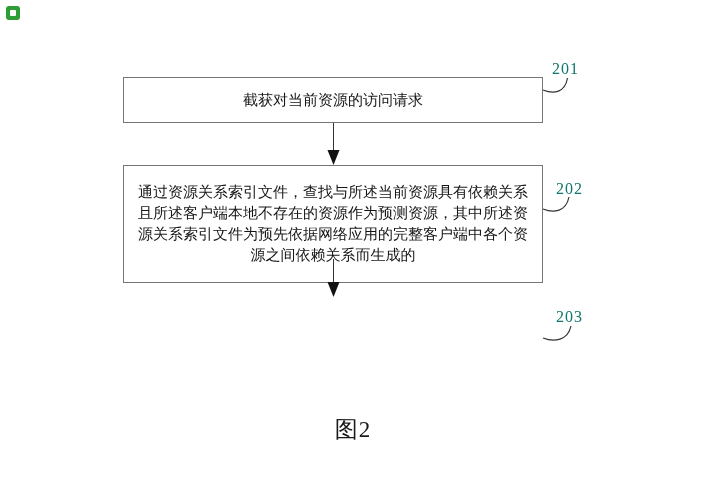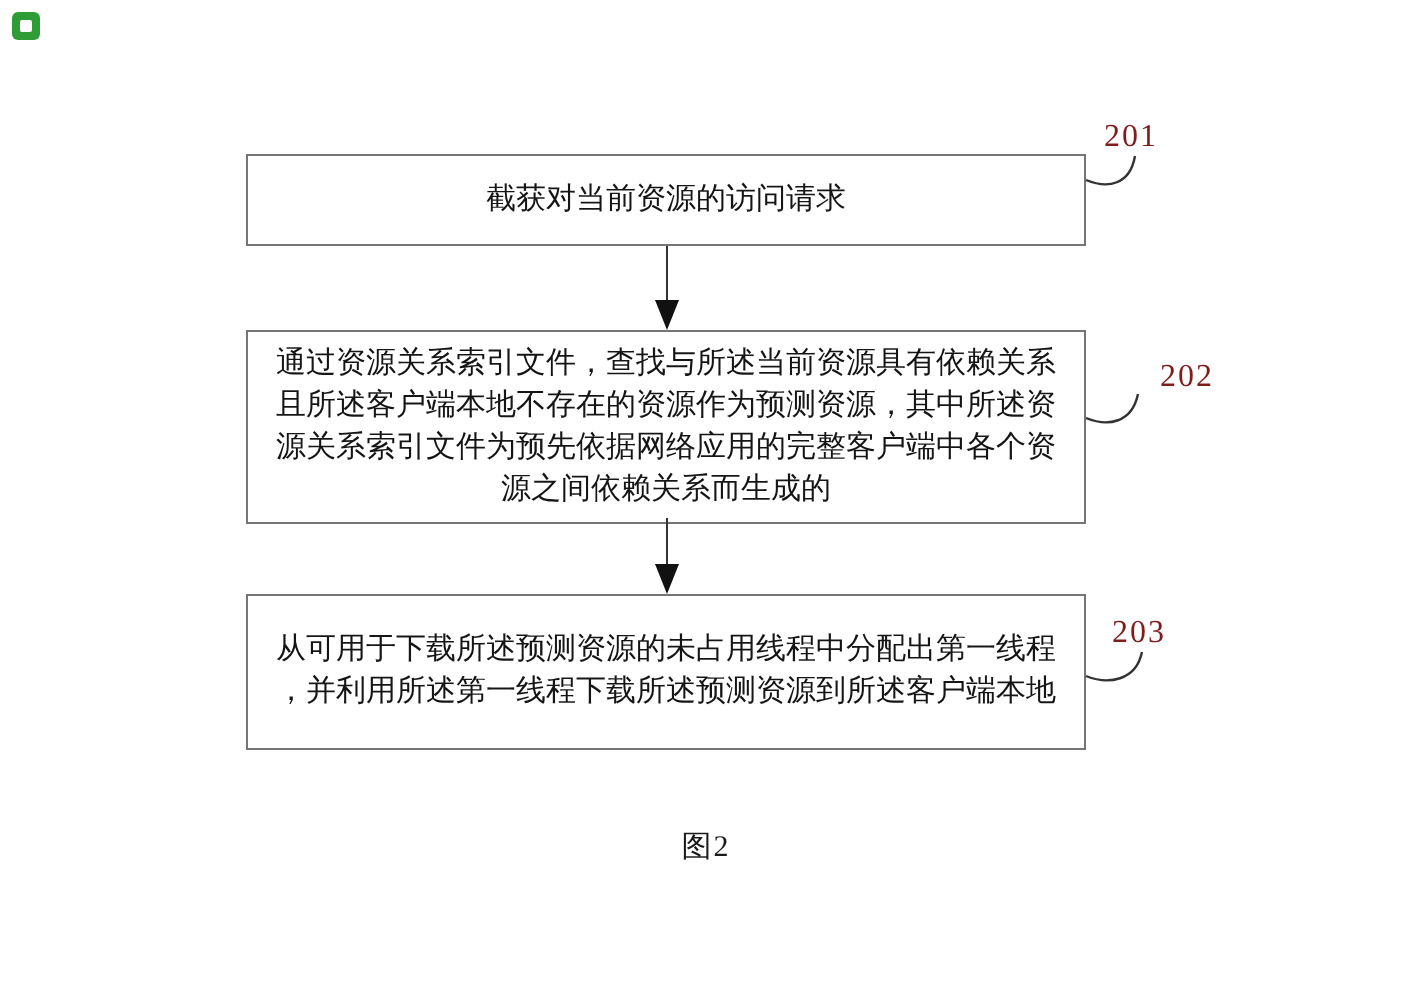--- a/index.html
+++ b/index.html
@@ -15,41 +15,41 @@
   .corner-icon .dot{
     position:absolute;left:4px;top:4px;width:6px;height:6px;background:#ffffff;border-radius:1px;
   }
   
   .box{
     position:absolute;left:123px;width:420px;box-sizing:border-box;
     border:1px solid #767676;background:#ffffff;
     display:flex;align-items:center;justify-content:center;
   }
   #box-201{top:77px;height:46px;font-family:Liberation Serif, serif;}
-  #box-202{top:165px;height:97px;}
+  #box-202{top:165px;height:118px;}
   #box-203{top:297px;height:78px;}
   .box .txt{
     white-space:pre-line;text-align:center;
     font-size:15px;line-height:21px;color:#151515;padding:0 6px;
   }
   
   .ref{
-    position:absolute;font-size:16px;color:#7f1d1d;letter-spacing:1px;
+    position:absolute;font-size:16px;color:#0f766e;letter-spacing:1px;
   }
   #ref-201{left:552px;top:60px;}
-  #ref-202{left:556px;top:180px;margin-left:24px;}
+  #ref-202{left:556px;top:180px;}
   #ref-203{left:556px;top:308px;font-family:Liberation Serif, serif;}
   
   .overlay{
     position:absolute;left:0;top:0;width:705px;height:500px;pointer-events:none;
   }
   
   .caption{
     position:absolute;left:143px;top:414px;width:420px;text-align:center;
-    font-size:15px;letter-spacing:1px;color:#1a1a1a;
+    font-size:23px;letter-spacing:1px;color:#1a1a1a;
   }
   
   .watermark{
     position:absolute;right:0;bottom:0;width:96px;height:30px;
     background:linear-gradient(180deg,#fbfbfb,#ececec);
     display:flex;align-items:center;
   }
   .wm-logo{margin-left:2px;flex:0 0 auto;}
   .wm-text{display:flex;flex-direction:column;justify-content:center;margin-left:1px;}
   .wm-cn{
@@ -76,24 +76,20 @@
 
   <div class="box" id="box-201">
     <div class="txt">截获对当前资源的访问请求</div>
   </div>
   <div class="box" id="box-202">
     <div class="txt">通过资源关系索引文件，查找与所述当前资源具有依赖关系
 且所述客户端本地不存在的资源作为预测资源，其中所述资
 源关系索引文件为预先依据网络应用的完整客户端中各个资
 源之间依赖关系而生成的</div>
   </div>
-  <div class="box" id="box-203">
-    <div class="txt">从可用于下载所述预测资源的未占用线程中分配出第一线程
-，并利用所述第一线程下载所述预测资源到所述客户端本地</div>
-  </div>
 
   <div class="ref" id="ref-201">201</div>
   <div class="ref" id="ref-202">202</div>
   <div class="ref" id="ref-203">203</div>
 
   <svg class="overlay" viewBox="0 0 705 500" xmlns="http://www.w3.org/2000/svg">
     <line x1="333.5" y1="123" x2="333.5" y2="152" stroke="#333333" stroke-width="1"></line>
     <polygon points="327.5,150 339.5,150 333.5,165" fill="#111111"></polygon>
     <line x1="333.5" y1="259" x2="333.5" y2="284" stroke="#333333" stroke-width="1"></line>
     <polygon points="327.5,282 339.5,282 333.5,297" fill="#111111"></polygon>

